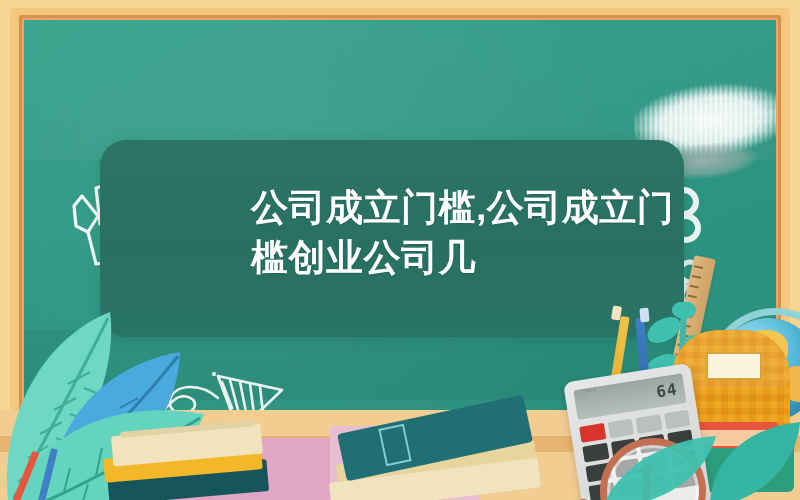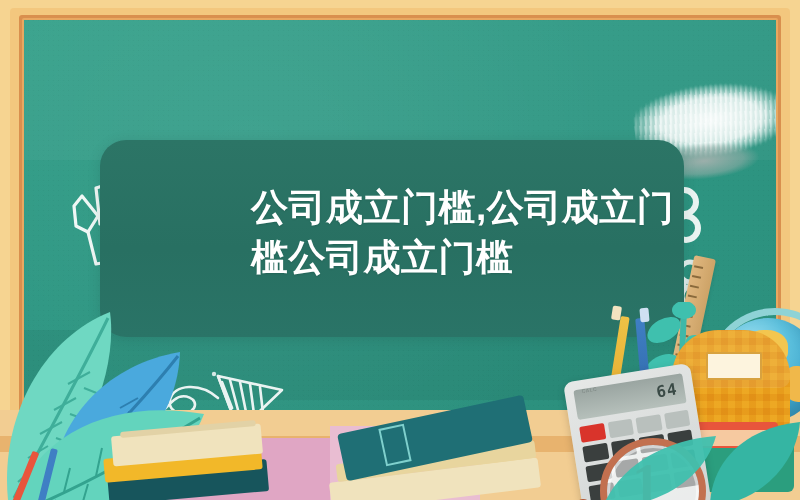--- a/index.html
+++ b/index.html
@@ -239,21 +239,21 @@
           <path d="M96 8 L108 40 L118 62"></path>
           <path d="M100 14 L110 40 M108 12 L116 42 M118 14 L124 44 M128 16 L132 46 M138 19 L141 45"></path>
           <path d="M96 30 C78 14, 52 16, 48 32 C45 46, 66 50, 72 40 C77 31, 62 24, 52 32 C40 42, 36 54, 16 50"></path>
         </g>
         <circle cx="92" cy="6" r="2.2" fill="#ffffff" opacity=".8"></circle>
       </svg>
     </div>
 
     <div class="panel">
       <div class="panel-noise"></div>
-      <div class="title"><span>公司成立门槛,公司成立门槛</span><span>公司成立门槛</span></div>
+      <div class="title"><span>公司成立门槛,公司成立门槛</span><span>创业公司几</span></div>
     </div>
 
     <div class="ruler">
       <i style="top:10px"></i>
         <i style="top:20px"></i>
         <i style="top:30px"></i>
         <i style="top:40px"></i>
       <i style="top:50px"></i>
         <i style="top:60px"></i>
         <i style="top:70px"></i>

